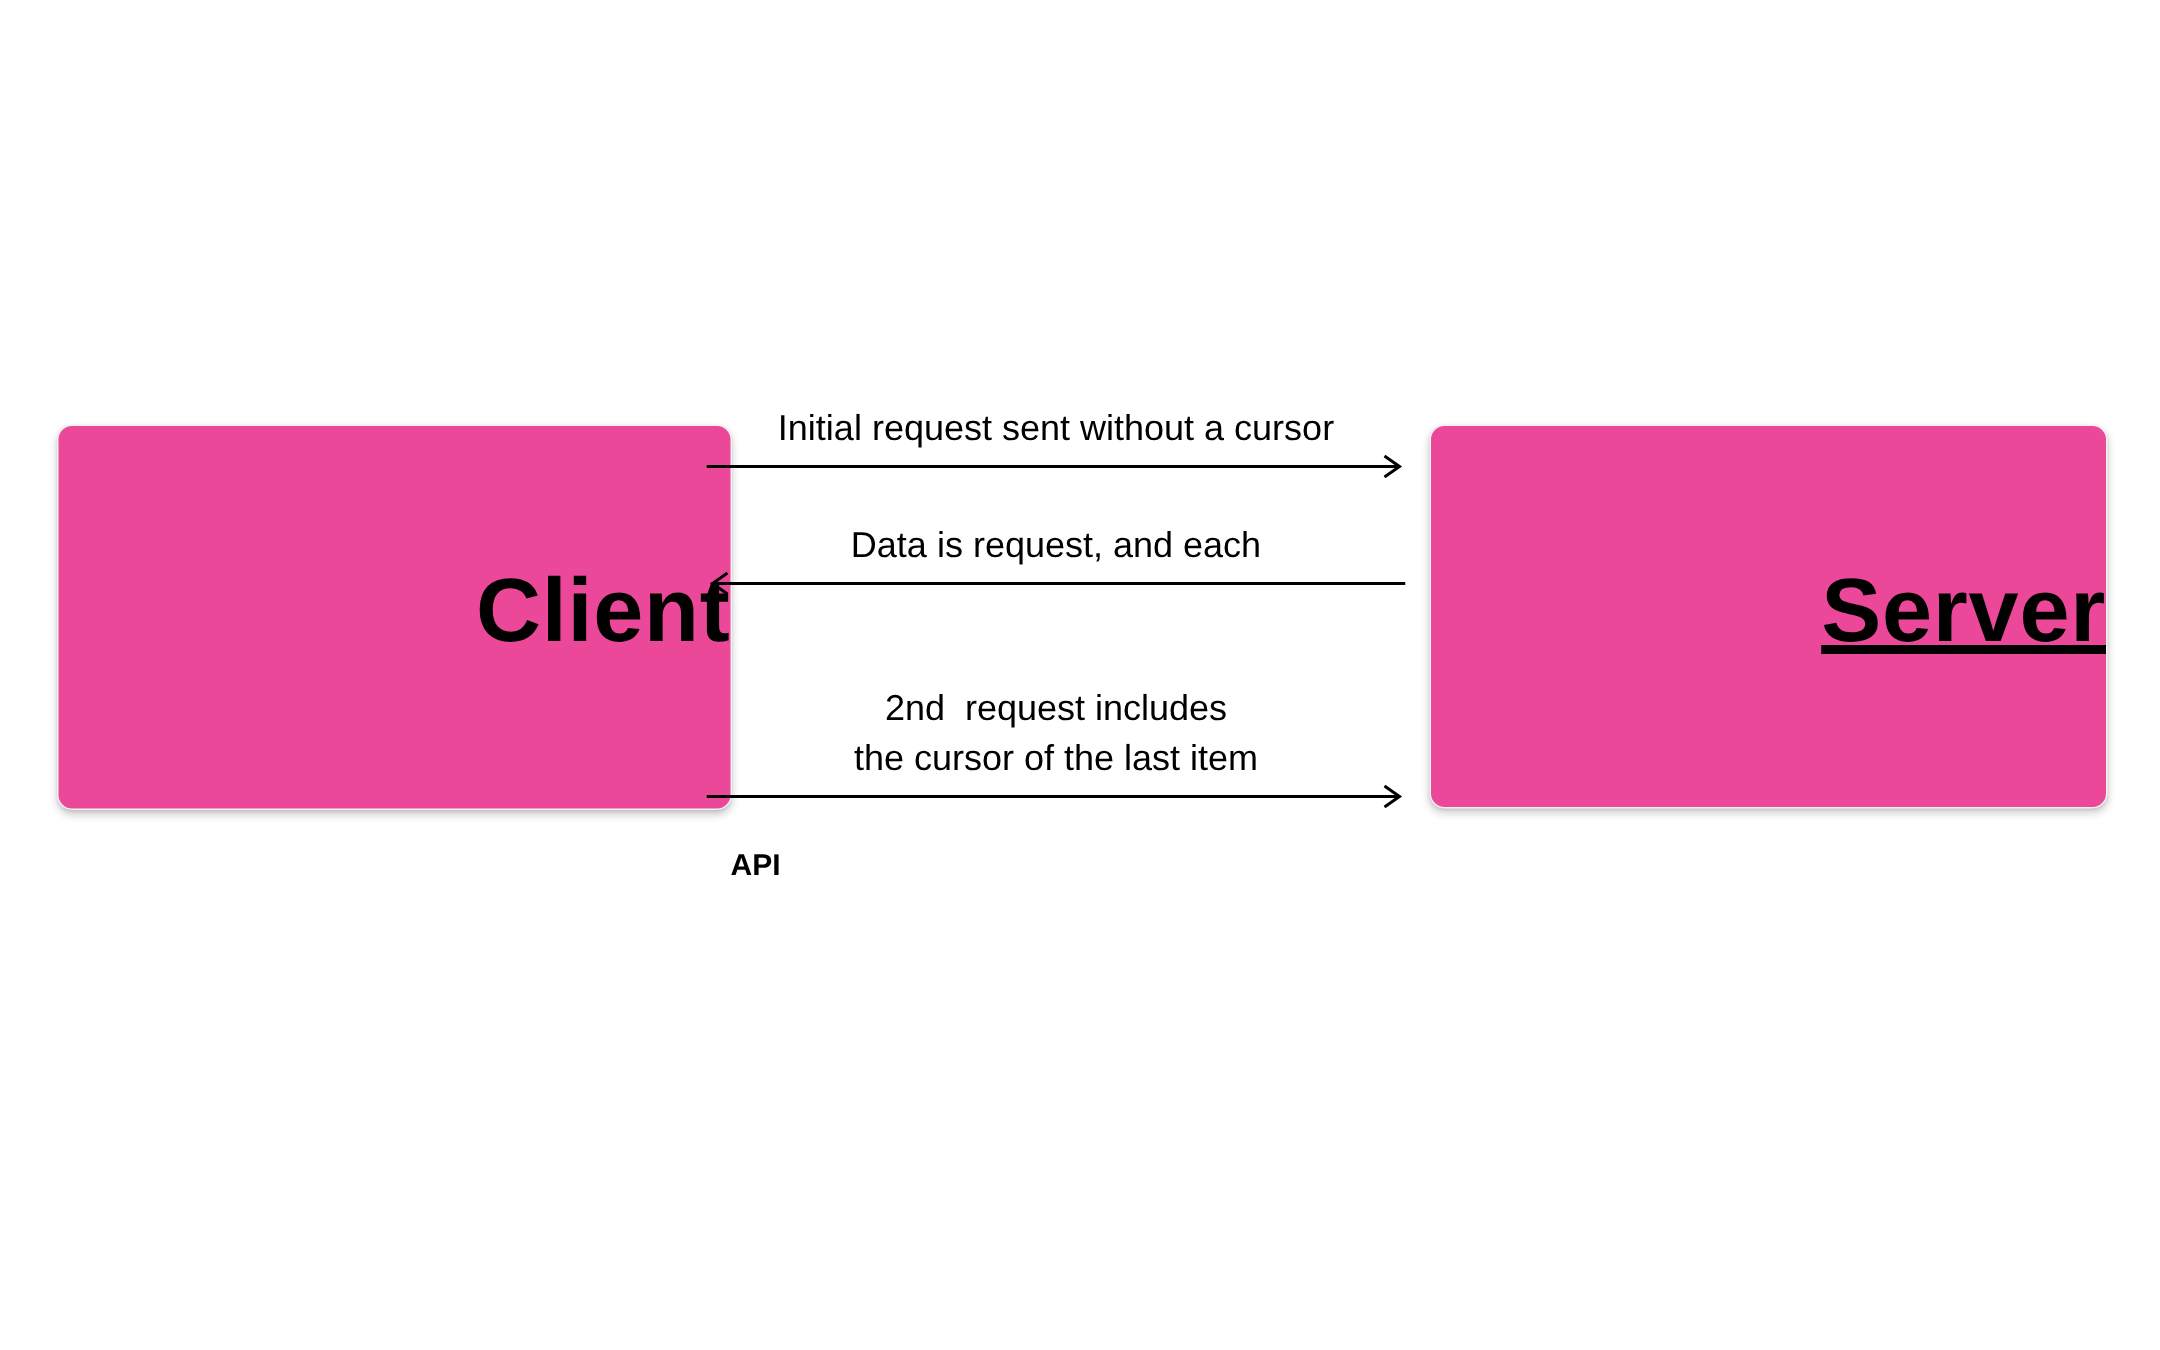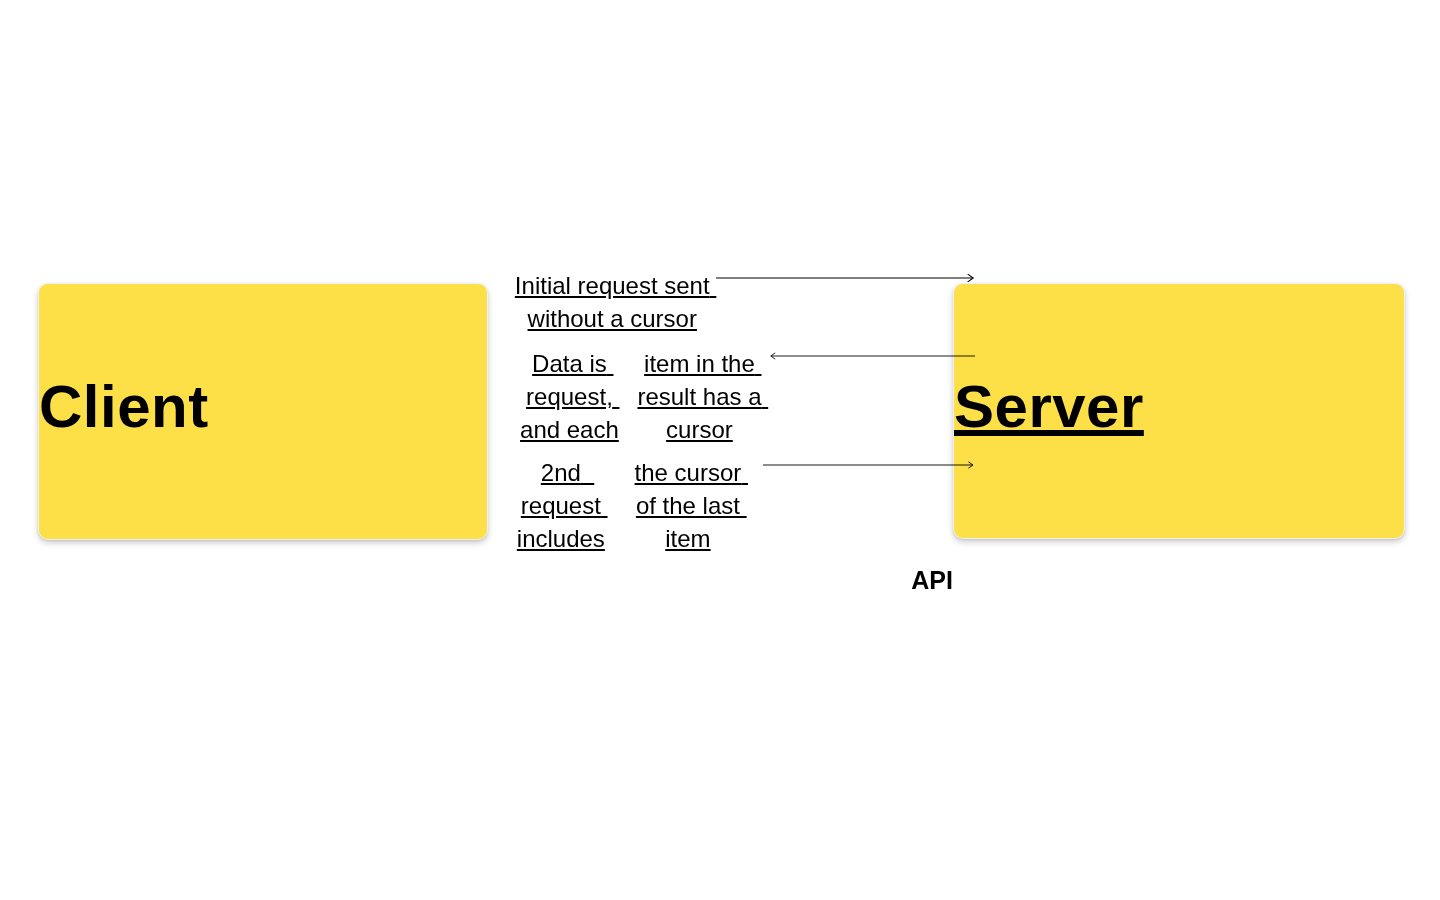--- a/index.html
+++ b/index.html
@@ -10,70 +10,69 @@
   }
   .canvas {
     position: relative;
     width: 1440px;
     height: 900px;
     background: #ffffff;
     overflow: hidden;
   }
   .node-box {
     position: absolute;
-    background: #fde047;
+    background: #ec4899;
     border: 1px solid #f1f1f1;
     border-radius: 10px;
     box-shadow: 0 3px 6px rgba(0,0,0,0.20), 0 1px 2px rgba(0,0,0,0.08);
     display: flex;
     align-items: center;
-    justify-content: flex-start;
+    justify-content: flex-end;
   }
   .node-box .node-label {
     font-size: 60px;
     font-weight: 700;
     color: #000000;
     letter-spacing: 0.5px;
     margin-top: -10px;
   }
   #client-box { left: 38px;  top: 283px; width: 448px; height: 255px; }
   #server-box { left: 953px; top: 283px; width: 450px; height: 254px; text-decoration: underline; }
 
   .message {
     position: absolute;
-    left: 509px;
+    left: 471px;
     width: 466px;
     display: flex;
-    flex-direction: row;
-    text-decoration: underline;
+    flex-direction: column;
   }
   .msg-label {
     text-align: center;
     font-size: 24px;
     line-height: 33px;
     color: #000000;
     white-space: pre-wrap;
   }
   .msg-arrow { display: block; margin-top: 1px; }
   .msg-arrow line, .msg-arrow polyline {
     stroke: #000000;
     stroke-width: 2;
     fill: none;
   }
   #message-1 { top: 269px; }
   #message-2 { top: 347px; }
-  #message-3 { top: 456px; gap: 14px; }
+  #message-3 { top: 456px; }
 
   .api-caption {
     position: absolute;
     left: 487px;
     top: 566px;
     width: 466px;
-    text-align: right;
-    font-size: 25px;
+    text-align: left;
+    font-size: 20px;
     font-weight: 700;
     color: #000000;
   }
 </style>
 </head>
 <body>
 
 <div class="canvas">
 
   <div class="node-box" id="client-box">
@@ -87,21 +86,20 @@
   <div class="message" id="message-1">
     <div class="msg-label">Initial request sent without a cursor</div>
     <svg class="msg-arrow" width="466" height="16" viewBox="0 0 466 16">
       <line x1="0" y1="8" x2="461" y2="8"></line>
       <polyline points="452,1 462,8 452,15"></polyline>
     </svg>
   </div>
 
   <div class="message" id="message-2">
     <div class="msg-label">Data is request, and each</div>
-    <div class="msg-label">item in the result has a cursor</div>
     <svg class="msg-arrow" width="466" height="16" viewBox="0 0 466 16">
       <line x1="5" y1="8" x2="466" y2="8"></line>
       <polyline points="14,1 4,8 14,15"></polyline>
     </svg>
   </div>
 
   <div class="message" id="message-3">
     <div class="msg-label">2nd  request includes</div>
     <div class="msg-label">the cursor of the last item</div>
     <svg class="msg-arrow" width="466" height="16" viewBox="0 0 466 16">

